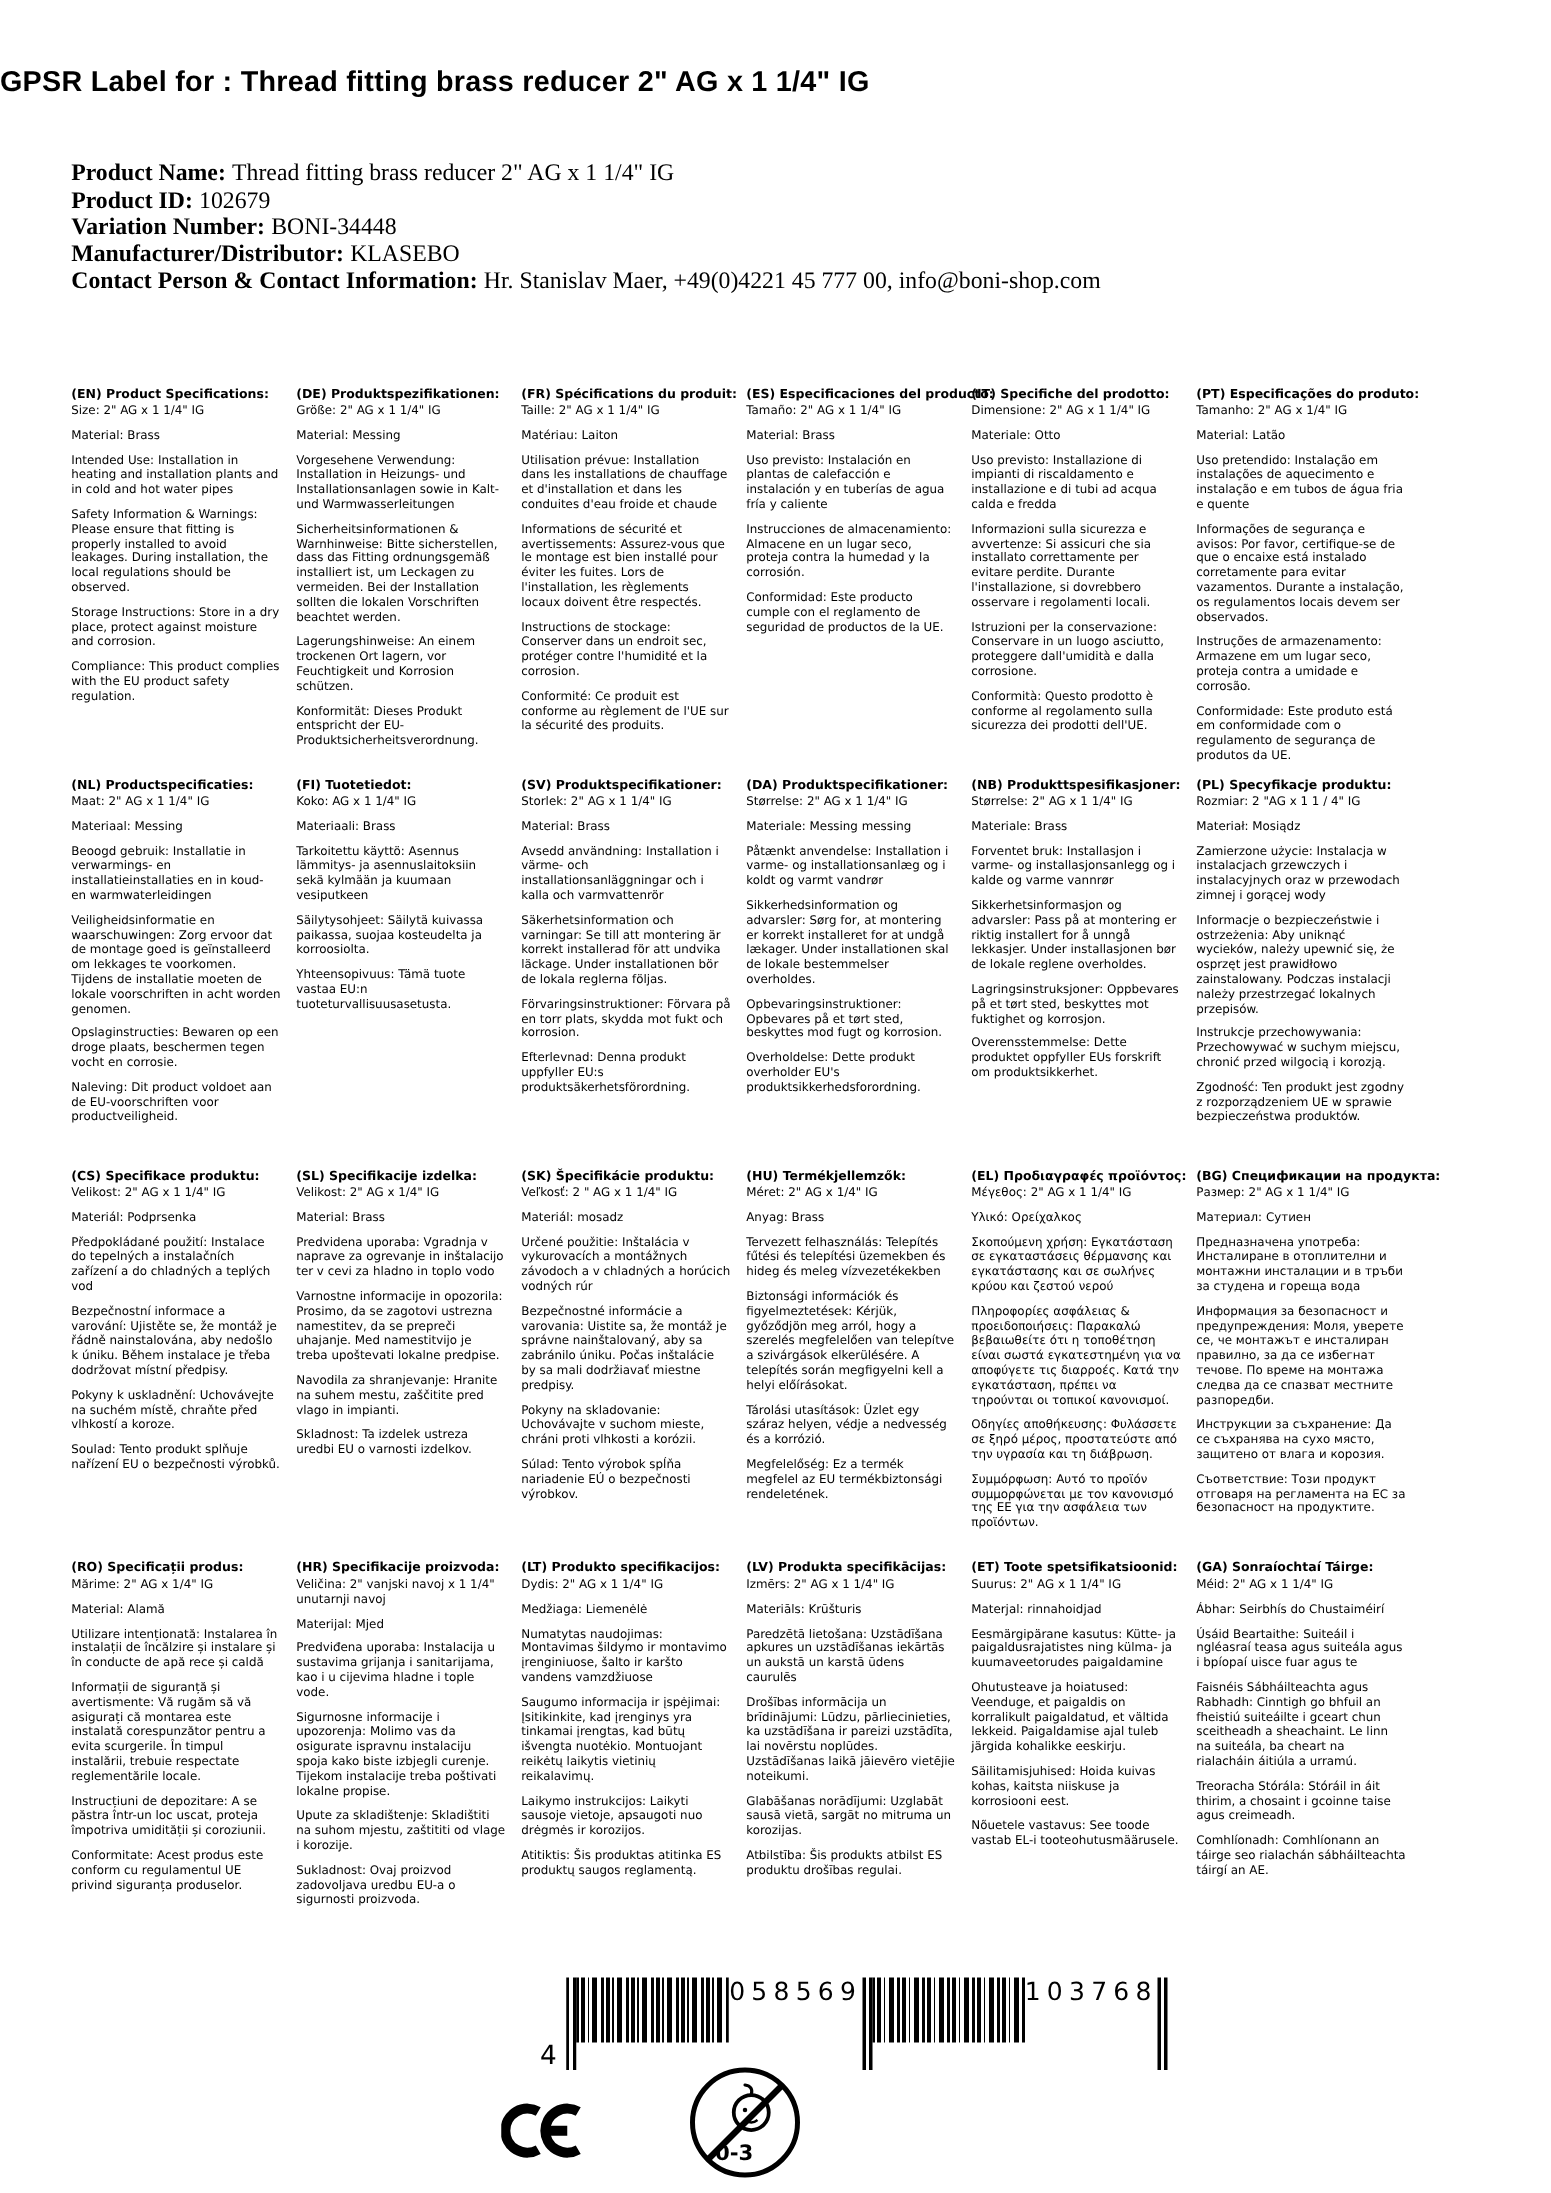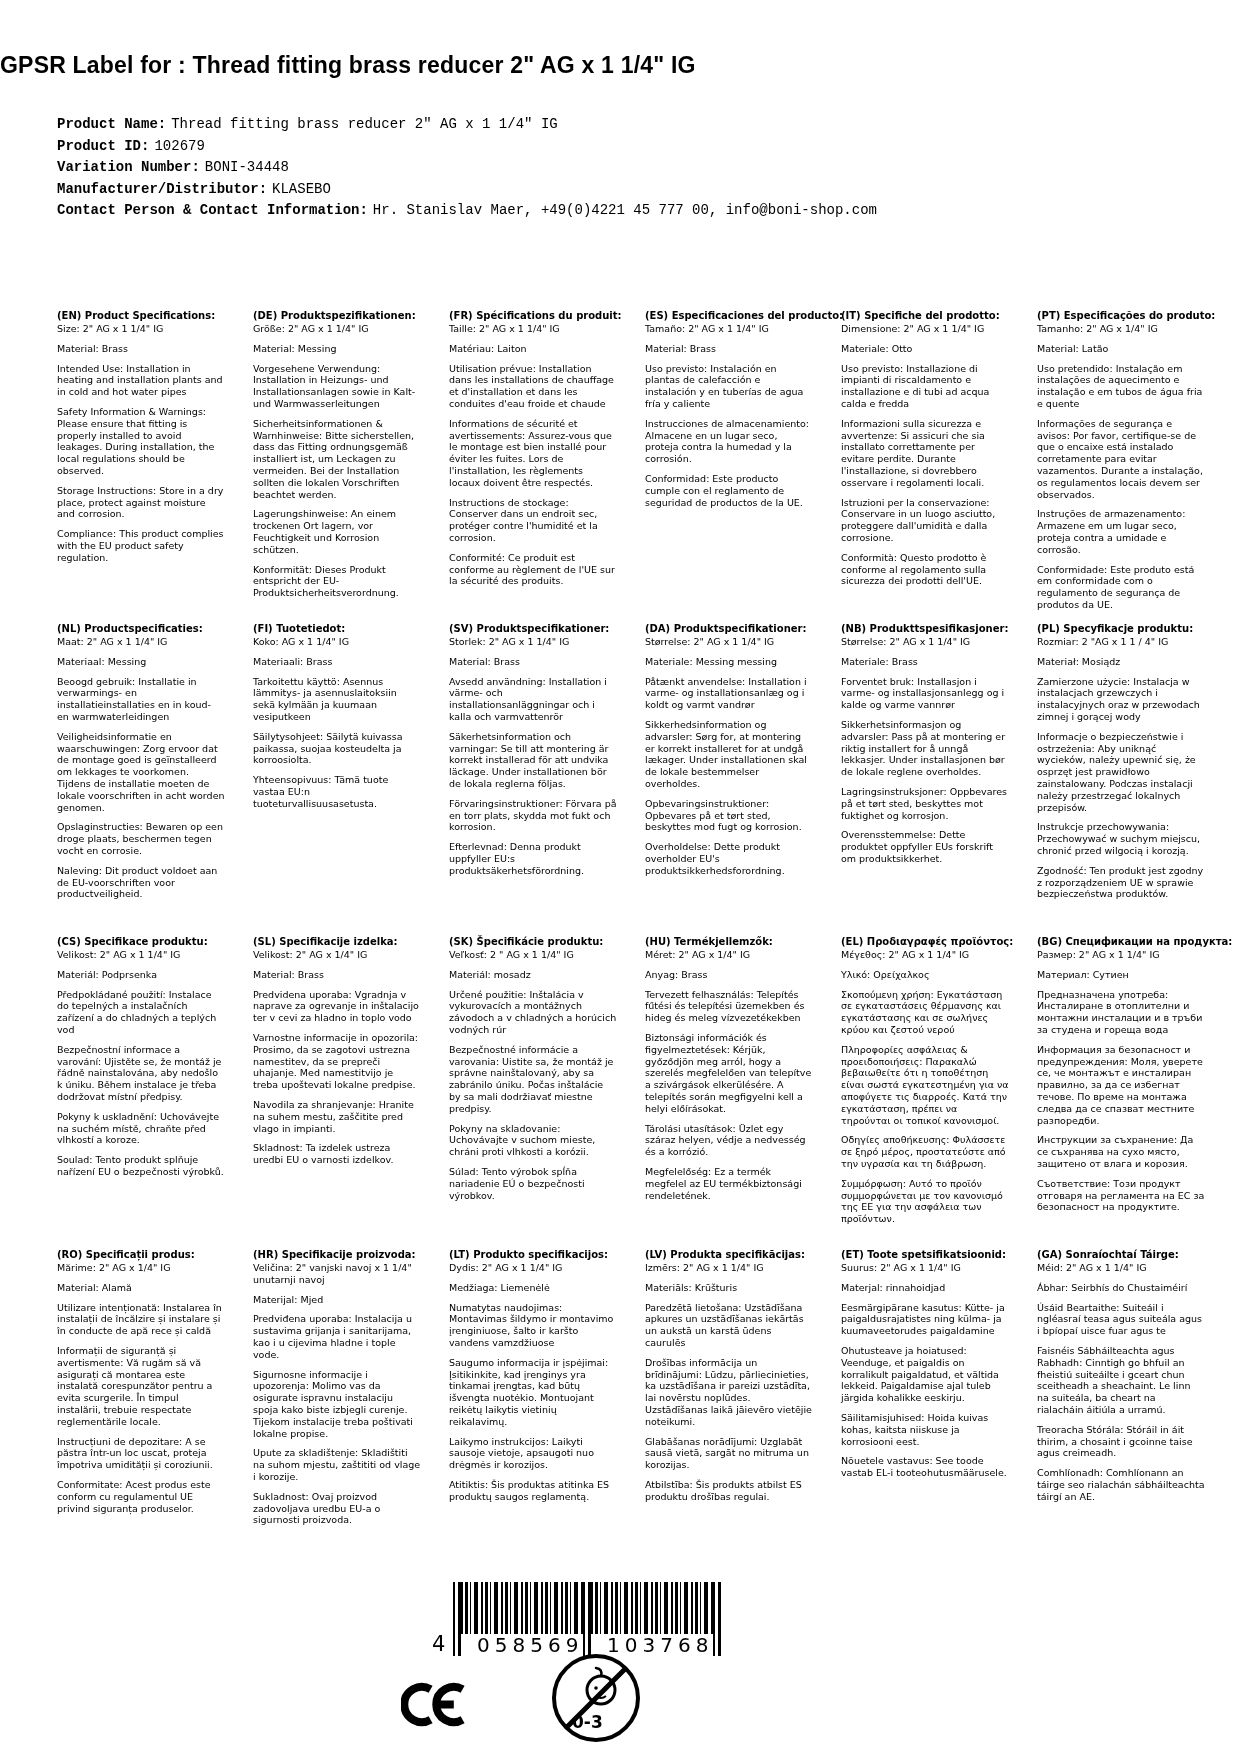--- a/index.html
+++ b/index.html
@@ -7,30 +7,30 @@
   body {
     width:1241px; height:1754px; position:relative;
     font-family:"DejaVu Sans", sans-serif; color:#000; overflow:hidden;
   }
   .title {
     position:absolute; top:52px; left:0; width:100%;
     font-family:"Liberation Sans", sans-serif;
     font-size:23px; font-weight:bold; letter-spacing:0.2px;
   }
   .product-info {
-    position:absolute; left:57px; top:114px;
-    font-family:Liberation Mono, monospace; font-size:14px; line-height:21.5px;
+    position:absolute; left:57px; top:128px;
+    font-family:Liberation Serif, serif; font-size:19px; line-height:21.5px;
   }
   .info-label { font-weight:bold; }
   .info-value { font-weight:normal; margin-left:5px; }
 
   .spec-grid {
     position:absolute; left:57px; top:310px; width:1160px;
     display:grid; grid-template-columns:repeat(6,168px); grid-auto-rows:313px;
-    column-gap:28px; align-content:start;
+    column-gap:12px; align-content:start;
   }
   .spec-block { overflow:visible; }
   .spec-heading {
     font-size:10px; font-weight:bold; line-height:12px; white-space:nowrap;
   }
   .spec-p {
     font-size:9.5px; line-height:11.8px; margin-top:8px;
     word-wrap:break-word;
   }
   .spec-p:first-child { margin-top:1px; }
@@ -39,21 +39,21 @@
   .barcode {
     position:absolute; left:432px; top:1582px;
     display:flex; align-items:flex-end;
   }
   .bc-prefix { font-size:21px; line-height:21px; margin-right:8px; padding-bottom:1px; }
   .bc-body { display:flex; align-items:flex-start; height:74px; }
   .bc-guard {
     width:8px; height:74px;
     background:repeating-linear-gradient(90deg,#000 0 2.5px,#fff 2.5px 5.5px,#000 5.5px 8px);
   }
-  .bc-half { display:flex; flex-direction:column; align-items:flex-end; }
+  .bc-half { display:flex; align-items:flex-start; }
   .bc-bars {
     width:122px; height:52px;
     background:repeating-linear-gradient(90deg,
       #000 0 2px,#fff 2px 4px,#000 4px 7px,#fff 7px 9px,
       #000 9px 10px,#fff 10px 13px,#000 13px 17px,#fff 17px 20px);
   }
   .bc-digits { font-size:20px; line-height:21px; letter-spacing:5px; margin-top:1px; }
 
   .ce-mark { position:absolute; left:401px; top:1678px; width:80px; height:53px; }
   .age-warning { position:absolute; left:550px; top:1652px; width:92px; height:92px; }

